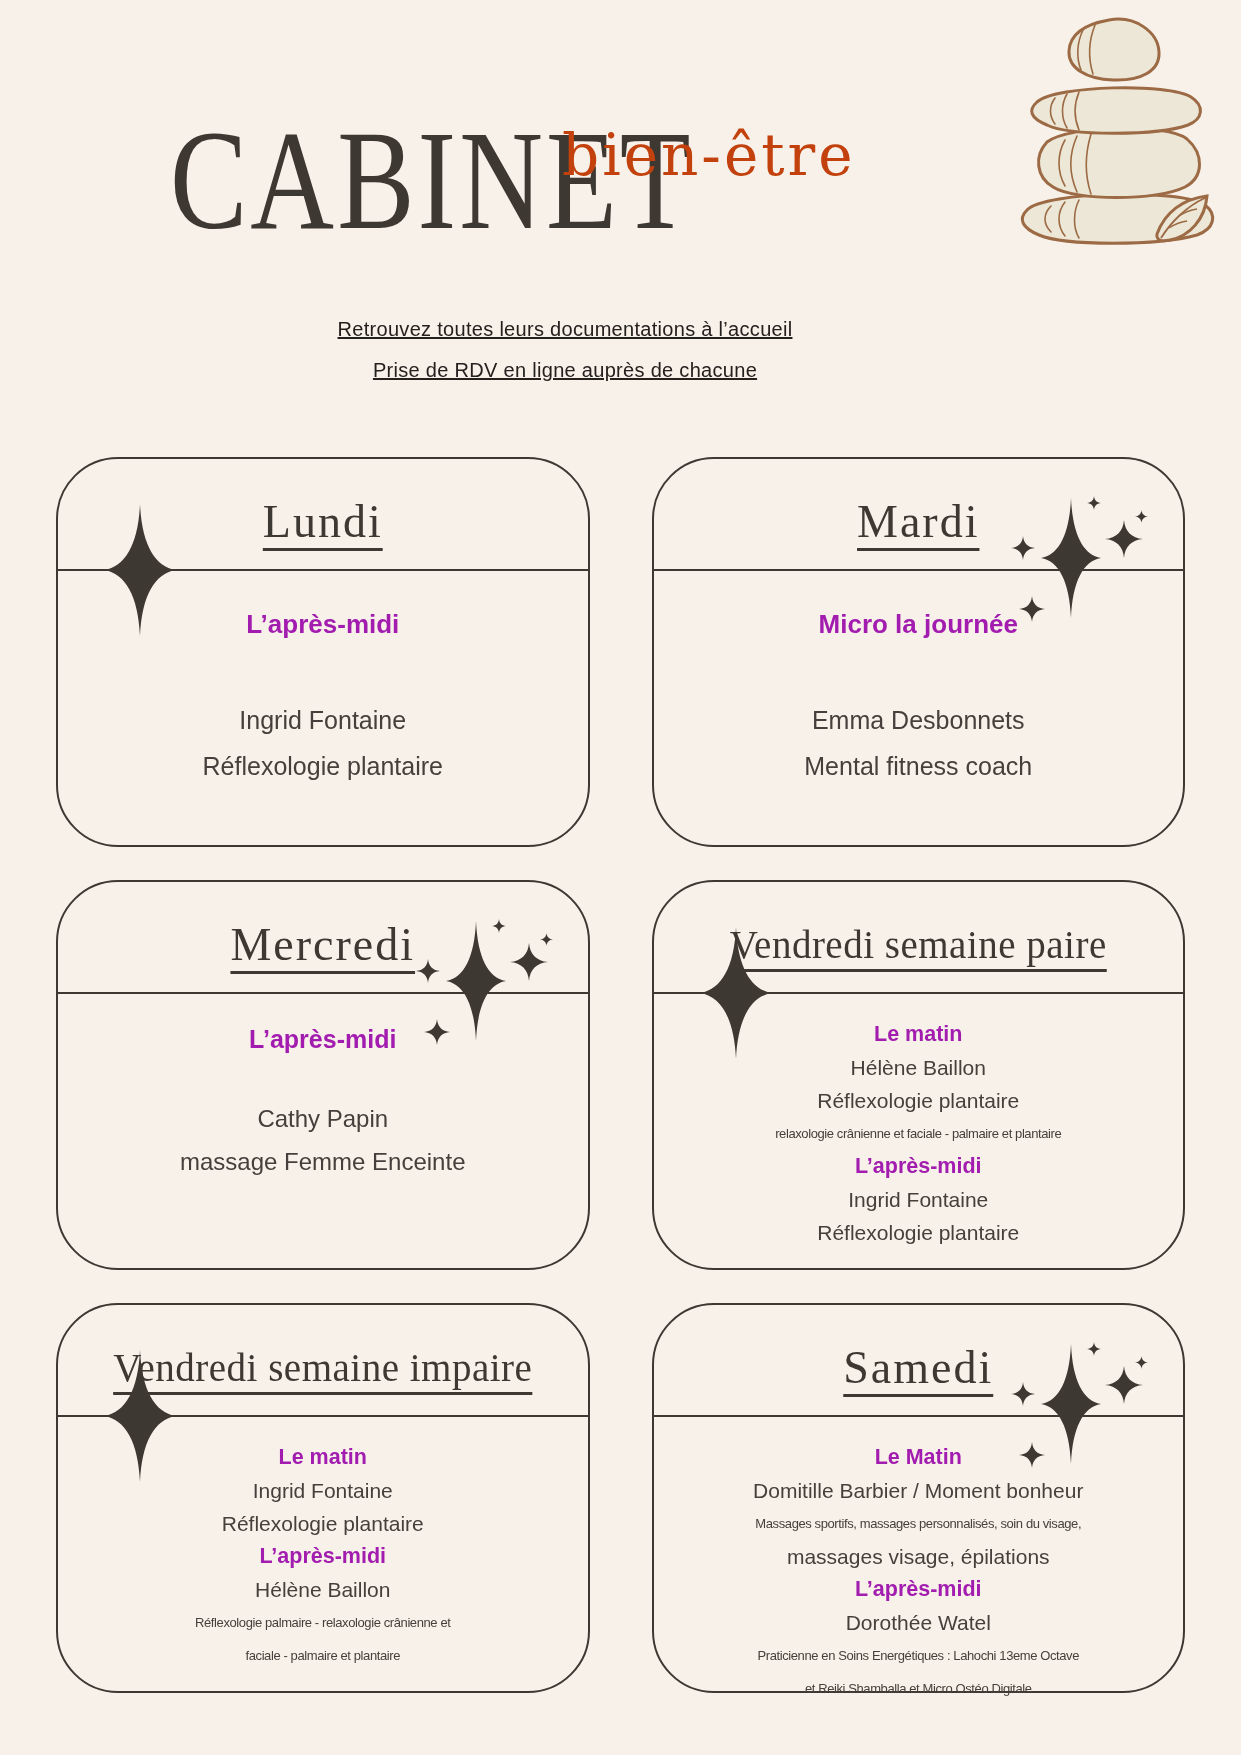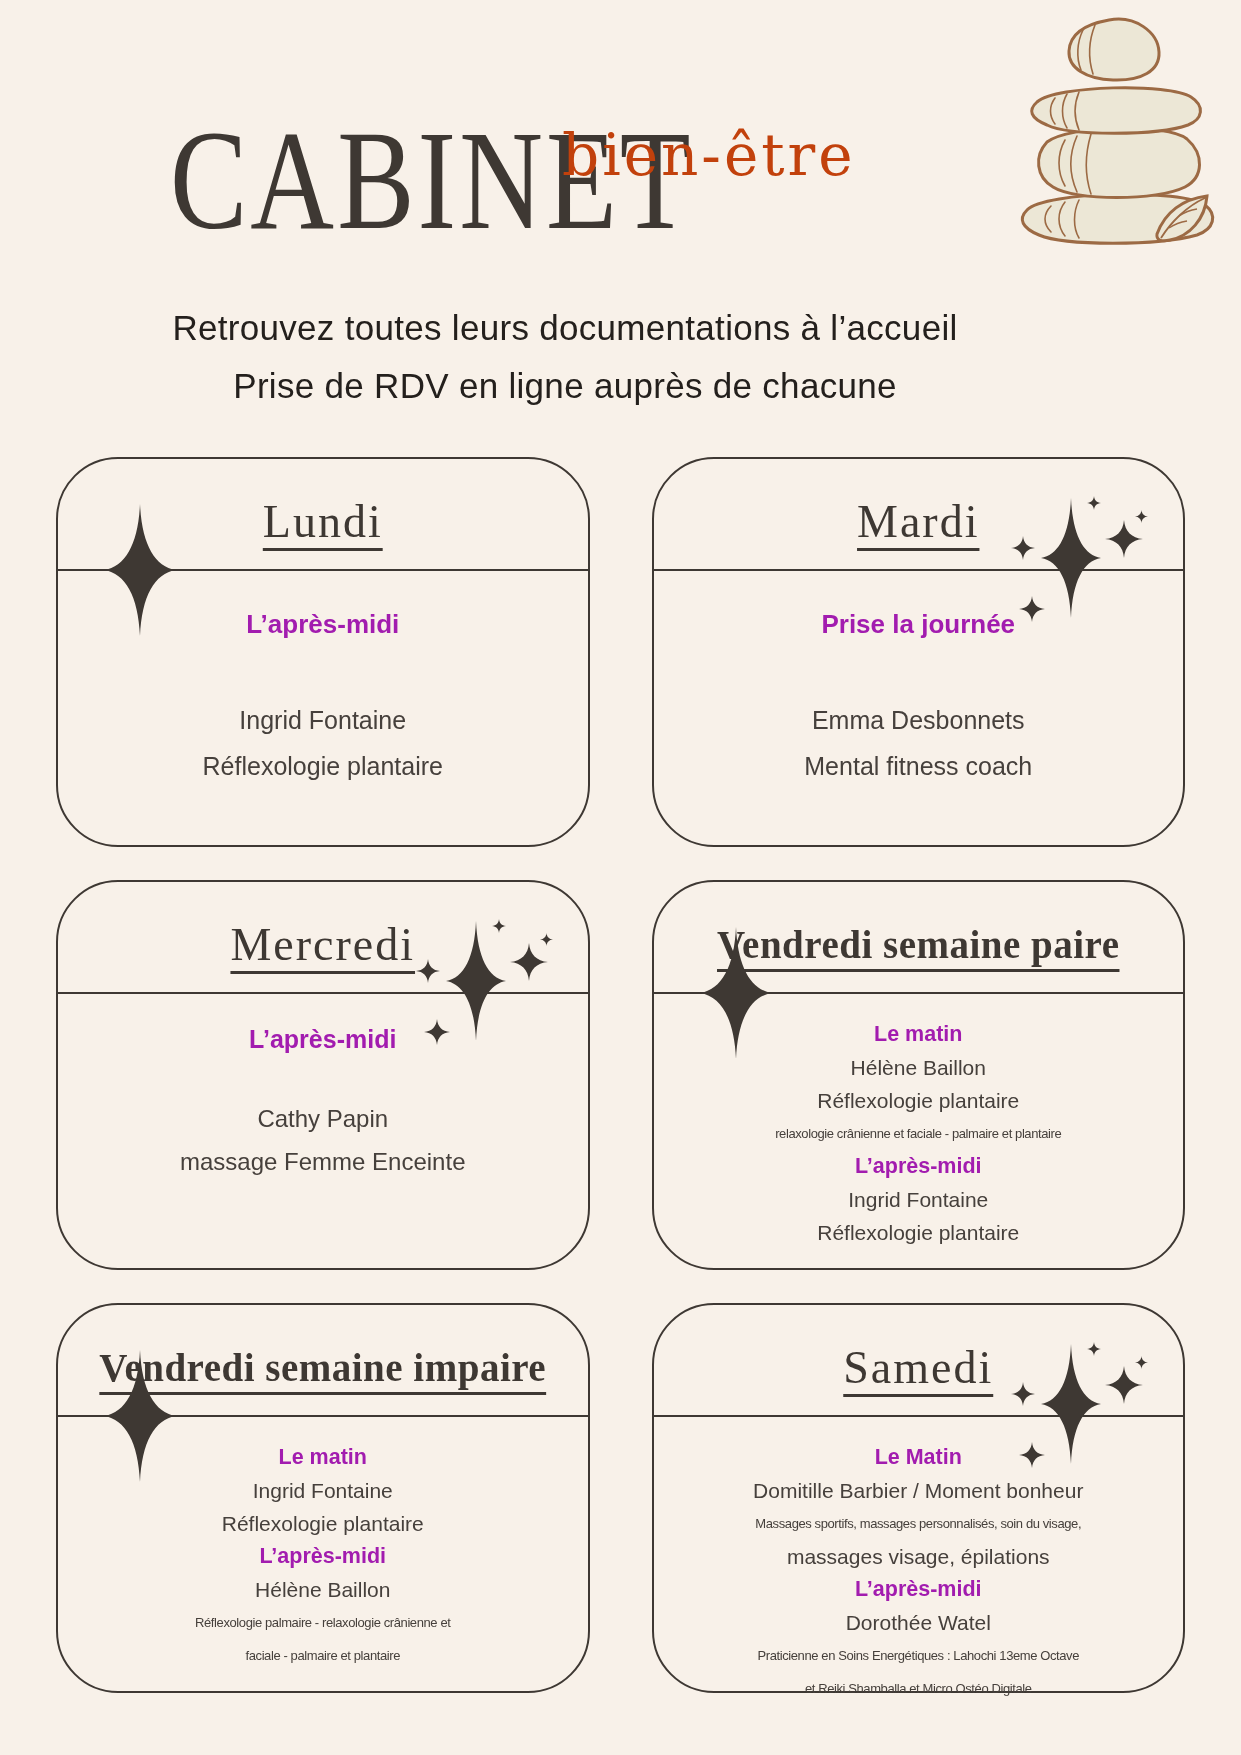--- a/index.html
+++ b/index.html
@@ -17,21 +17,21 @@
     transform:scaleY(1.22); transform-origin:top left; line-height:1.1;
   }
   .brand-script{
     position:absolute; left:562px; top:118px;
     font-family:"DejaVu Serif", serif; 
     font-size:58px; letter-spacing:3px; color:#c2410c; line-height:1.3;
   }
   .stones{position:absolute; right:16px; top:10px; width:218px; height:238px;}
   
   .intro{position:absolute; left:15px; top:302px; width:1100px; text-align:center;}
-  .intro p{margin:6px 0 18px 0; font-size:35px; letter-spacing:.3px; color:#24201d;}
+  .intro p{margin:16px 0 18px 0; font-size:20px; letter-spacing:.3px; color:#24201d;text-decoration:underline;}
   
   .cards{
     position:absolute; left:56px; top:457px; width:1129px;
     display:grid; grid-template-columns:1fr 1fr; column-gap:62px; row-gap:33px;
   }
   .card{
     position:relative; height:390px; box-sizing:border-box;
     border:2.5px solid #3e3833; border-radius:62px;
     background:transparent;
   }
@@ -39,21 +39,21 @@
     position:relative; height:112px; box-sizing:border-box;
     border-bottom:2.5px solid #3e3833;
     display:flex; align-items:center; justify-content:center;
     padding-top:14px;
   }
   .day-title{
     margin:0; font-family:"Liberation Serif", serif; font-weight:400;
     font-size:46px; letter-spacing:2px; color:#3e3833;
     text-decoration:underline; text-decoration-thickness:2.5px; text-underline-offset:11px;
   }
-  .day-title.long{font-size:39px; letter-spacing:0.5px;font-weight:bold;}
+  .day-title.long{font-size:39px; letter-spacing:0.5px;}
   
   .decor-left{
     position:absolute; left:82px; top:111px; width:72px; height:132px;
     transform:translate(-50%,-50%); color:#3e3833; z-index:3;
   }
   .decor-left svg{width:72px;height:132px;display:block;}
   .decor-cluster{
     position:absolute; right:24px; top:111px; width:170px; height:150px;
     transform:translateY(-52%); color:#3e3833; z-index:3;
   }
@@ -173,21 +173,21 @@
               </svg>
             </span>
             <span class="sp s6">
               <svg viewBox="0 0 100 100" preserveAspectRatio="none">
                 <path d="M50 0C52.5 30 70 47.5 100 50C70 52.5 52.5 70 50 100C47.5 70 30 52.5 0 50C30 47.5 47.5 30 50 0Z" fill="currentColor"></path>
               </svg>
             </span>
           </div>
         </div>
         <div class="card-body">
-          <div class="line label">Prise la journée</div>
+          <div class="line label">Micro la journée</div>
           <div class="line spacer"></div>
           <div class="line text">Emma Desbonnets</div>
           <div class="line text">Mental fitness coach</div>
         </div>
       </section>
       <section class="card medium">
         <div class="card-head">
           <h2 class="day-title">Mercredi</h2>
           <div class="decor-cluster">
             <span class="sp s1">

